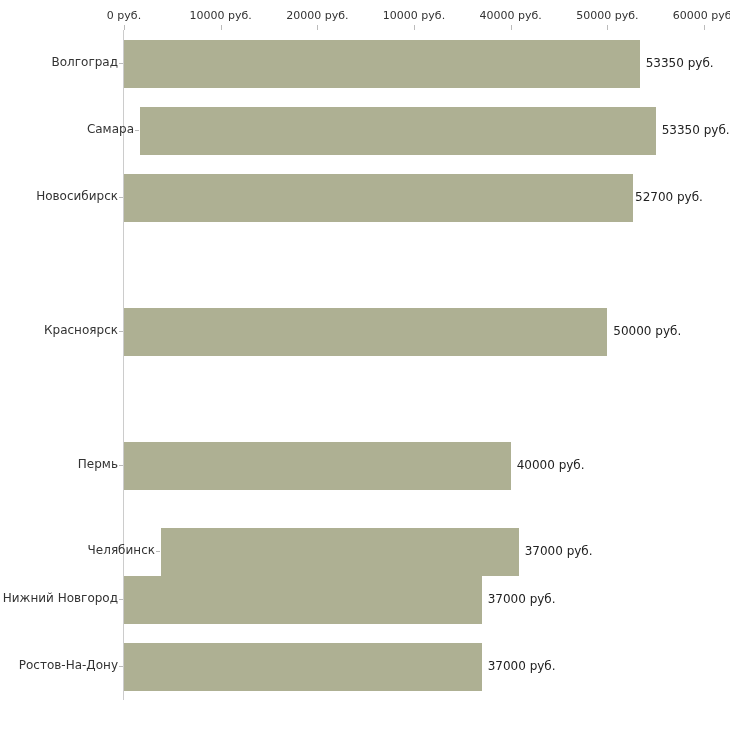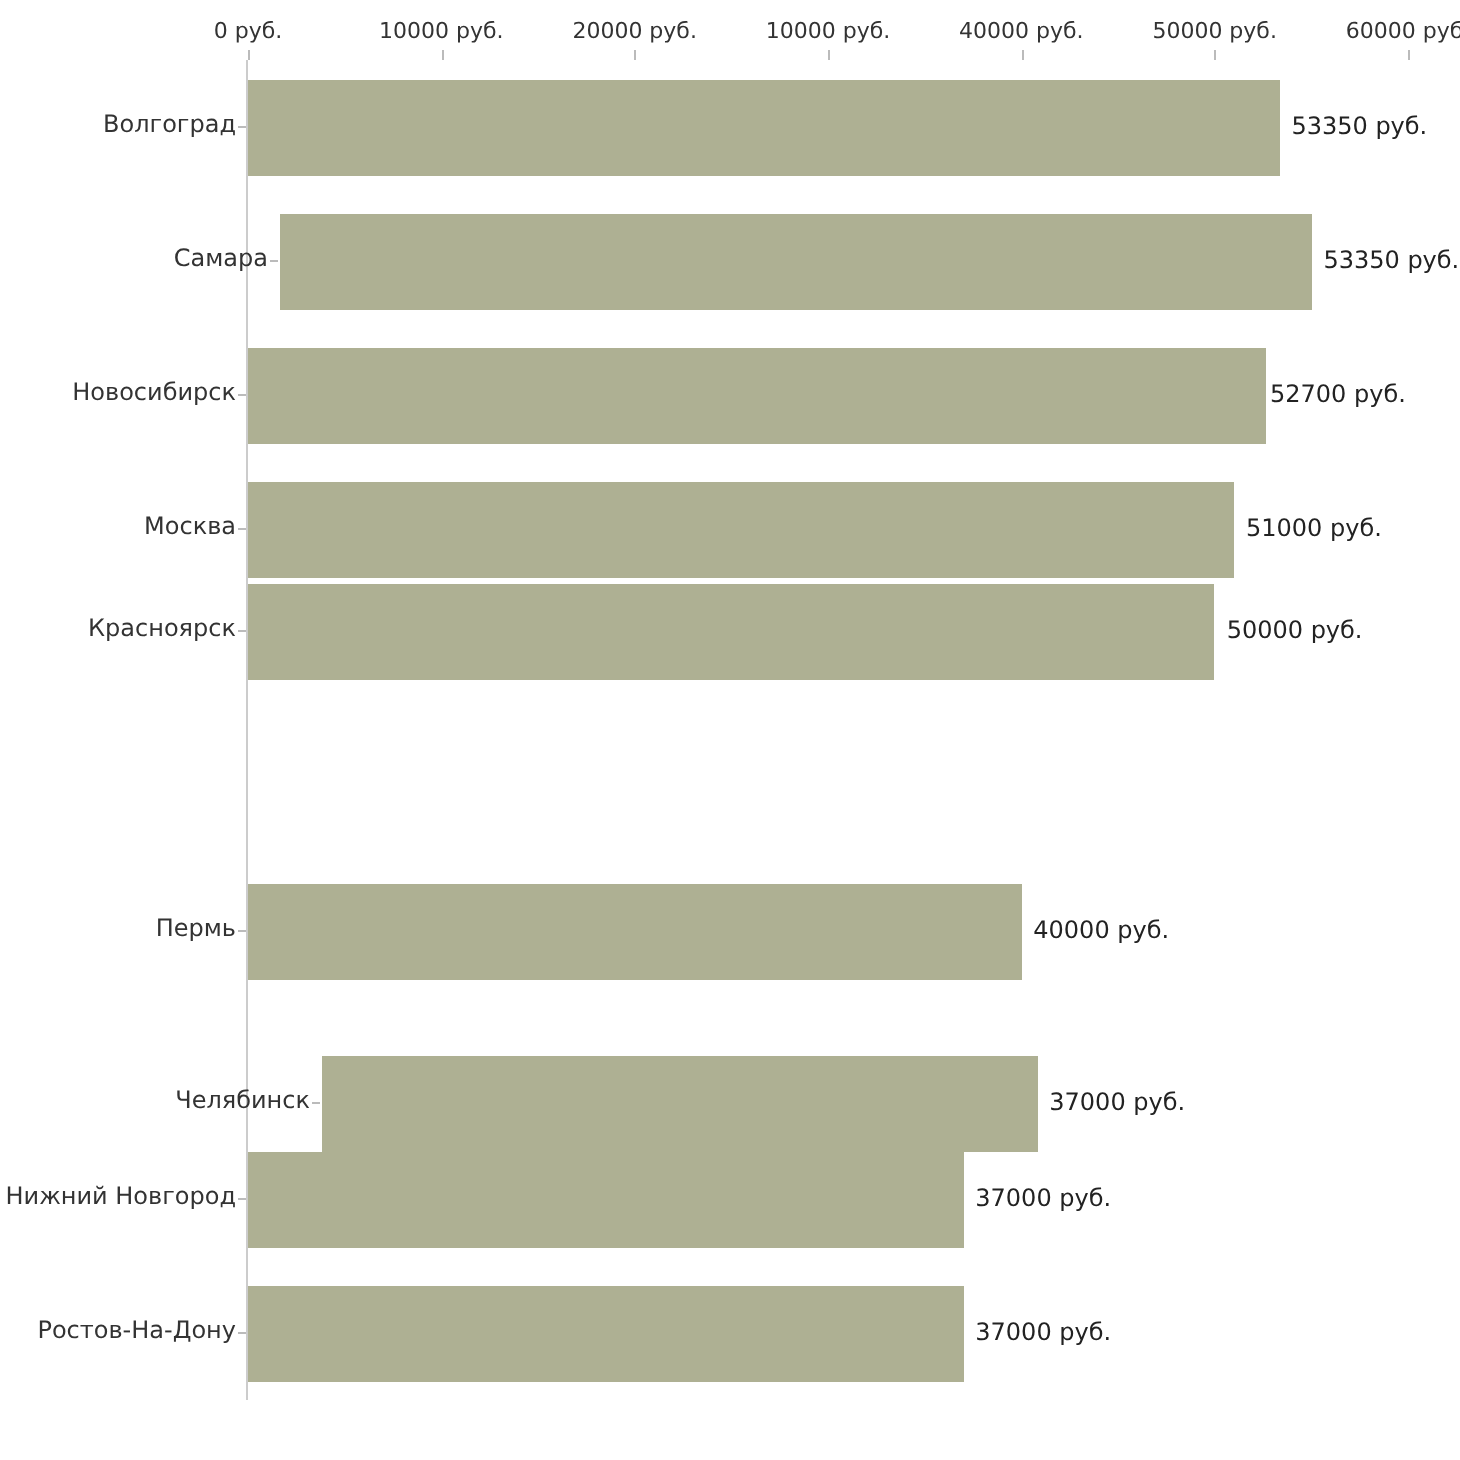--- a/index.html
+++ b/index.html
@@ -131,27 +131,21 @@
         <div class="row-tick"></div>
         <div class="bar" style="width: 515.717px; background: rgb(174, 176, 147);"></div>
         <div class="bar-value" style="left: 645.717px;">53350 руб.</div>
       </div>
       <div class="row" style="top: 134px;">
         <div class="row-label">Новосибирск</div>
         <div class="row-tick"></div>
         <div class="bar" style="width: 509.433px; background: rgb(174, 176, 147);"></div>
         <div class="bar-value" style="left: 635px;">52700 руб.</div>
       </div>
-      <div class="row" style="top: 201px;">
-        <div class="row-label">Москва</div>
-        <div class="row-tick"></div>
-        <div class="bar" style="width: 493px; background: rgb(174, 176, 147);"></div>
-        <div class="bar-value" style="left: 623px;">51000 руб.</div>
-      </div>
-      <div class="row" style="top: 252px;">
+      <div class="row" style="top: 268px;">
         <div class="row-label">Красноярск</div>
         <div class="row-tick"></div>
         <div class="bar" style="width: 483.333px; background: rgb(174, 176, 147);"></div>
         <div class="bar-value" style="left: 613.333px;">50000 руб.</div>
       </div>
       <div class="row" style="top: 402px;">
         <div class="row-label">Пермь</div>
         <div class="row-tick"></div>
         <div class="bar" style="width: 386.667px; background: rgb(174, 176, 147);"></div>
         <div class="bar-value" style="left: 516.667px;">40000 руб.</div>

